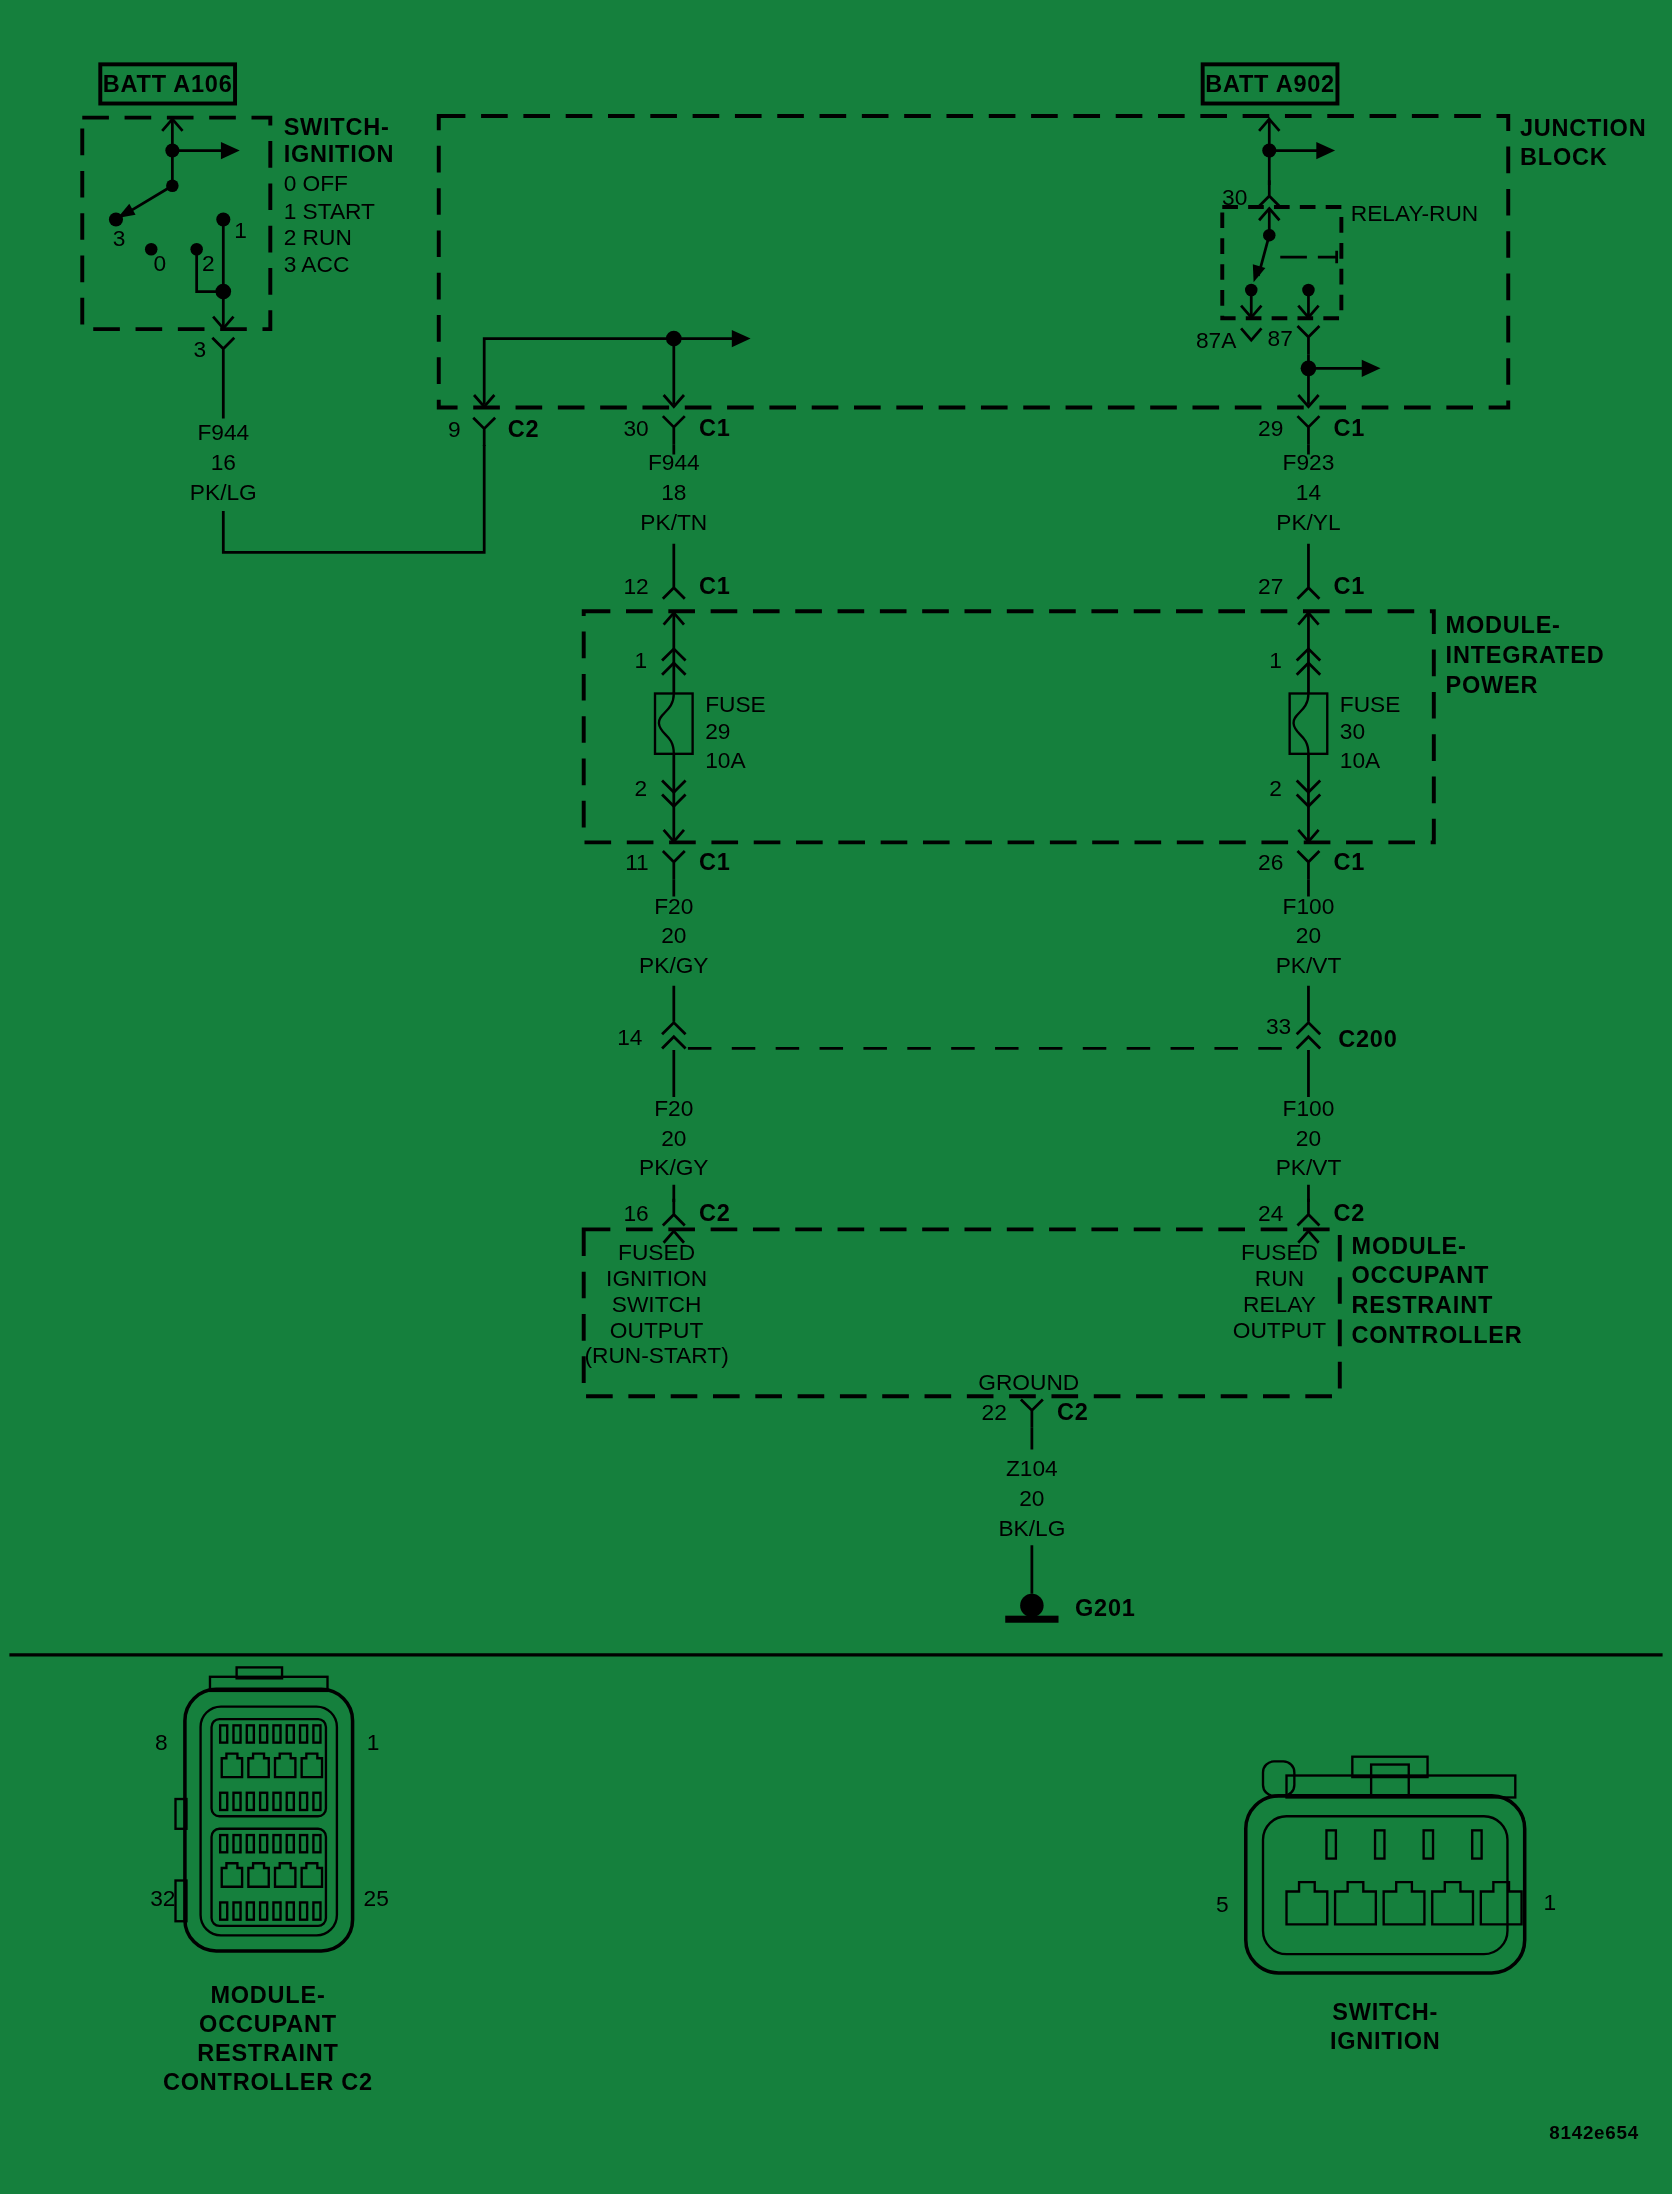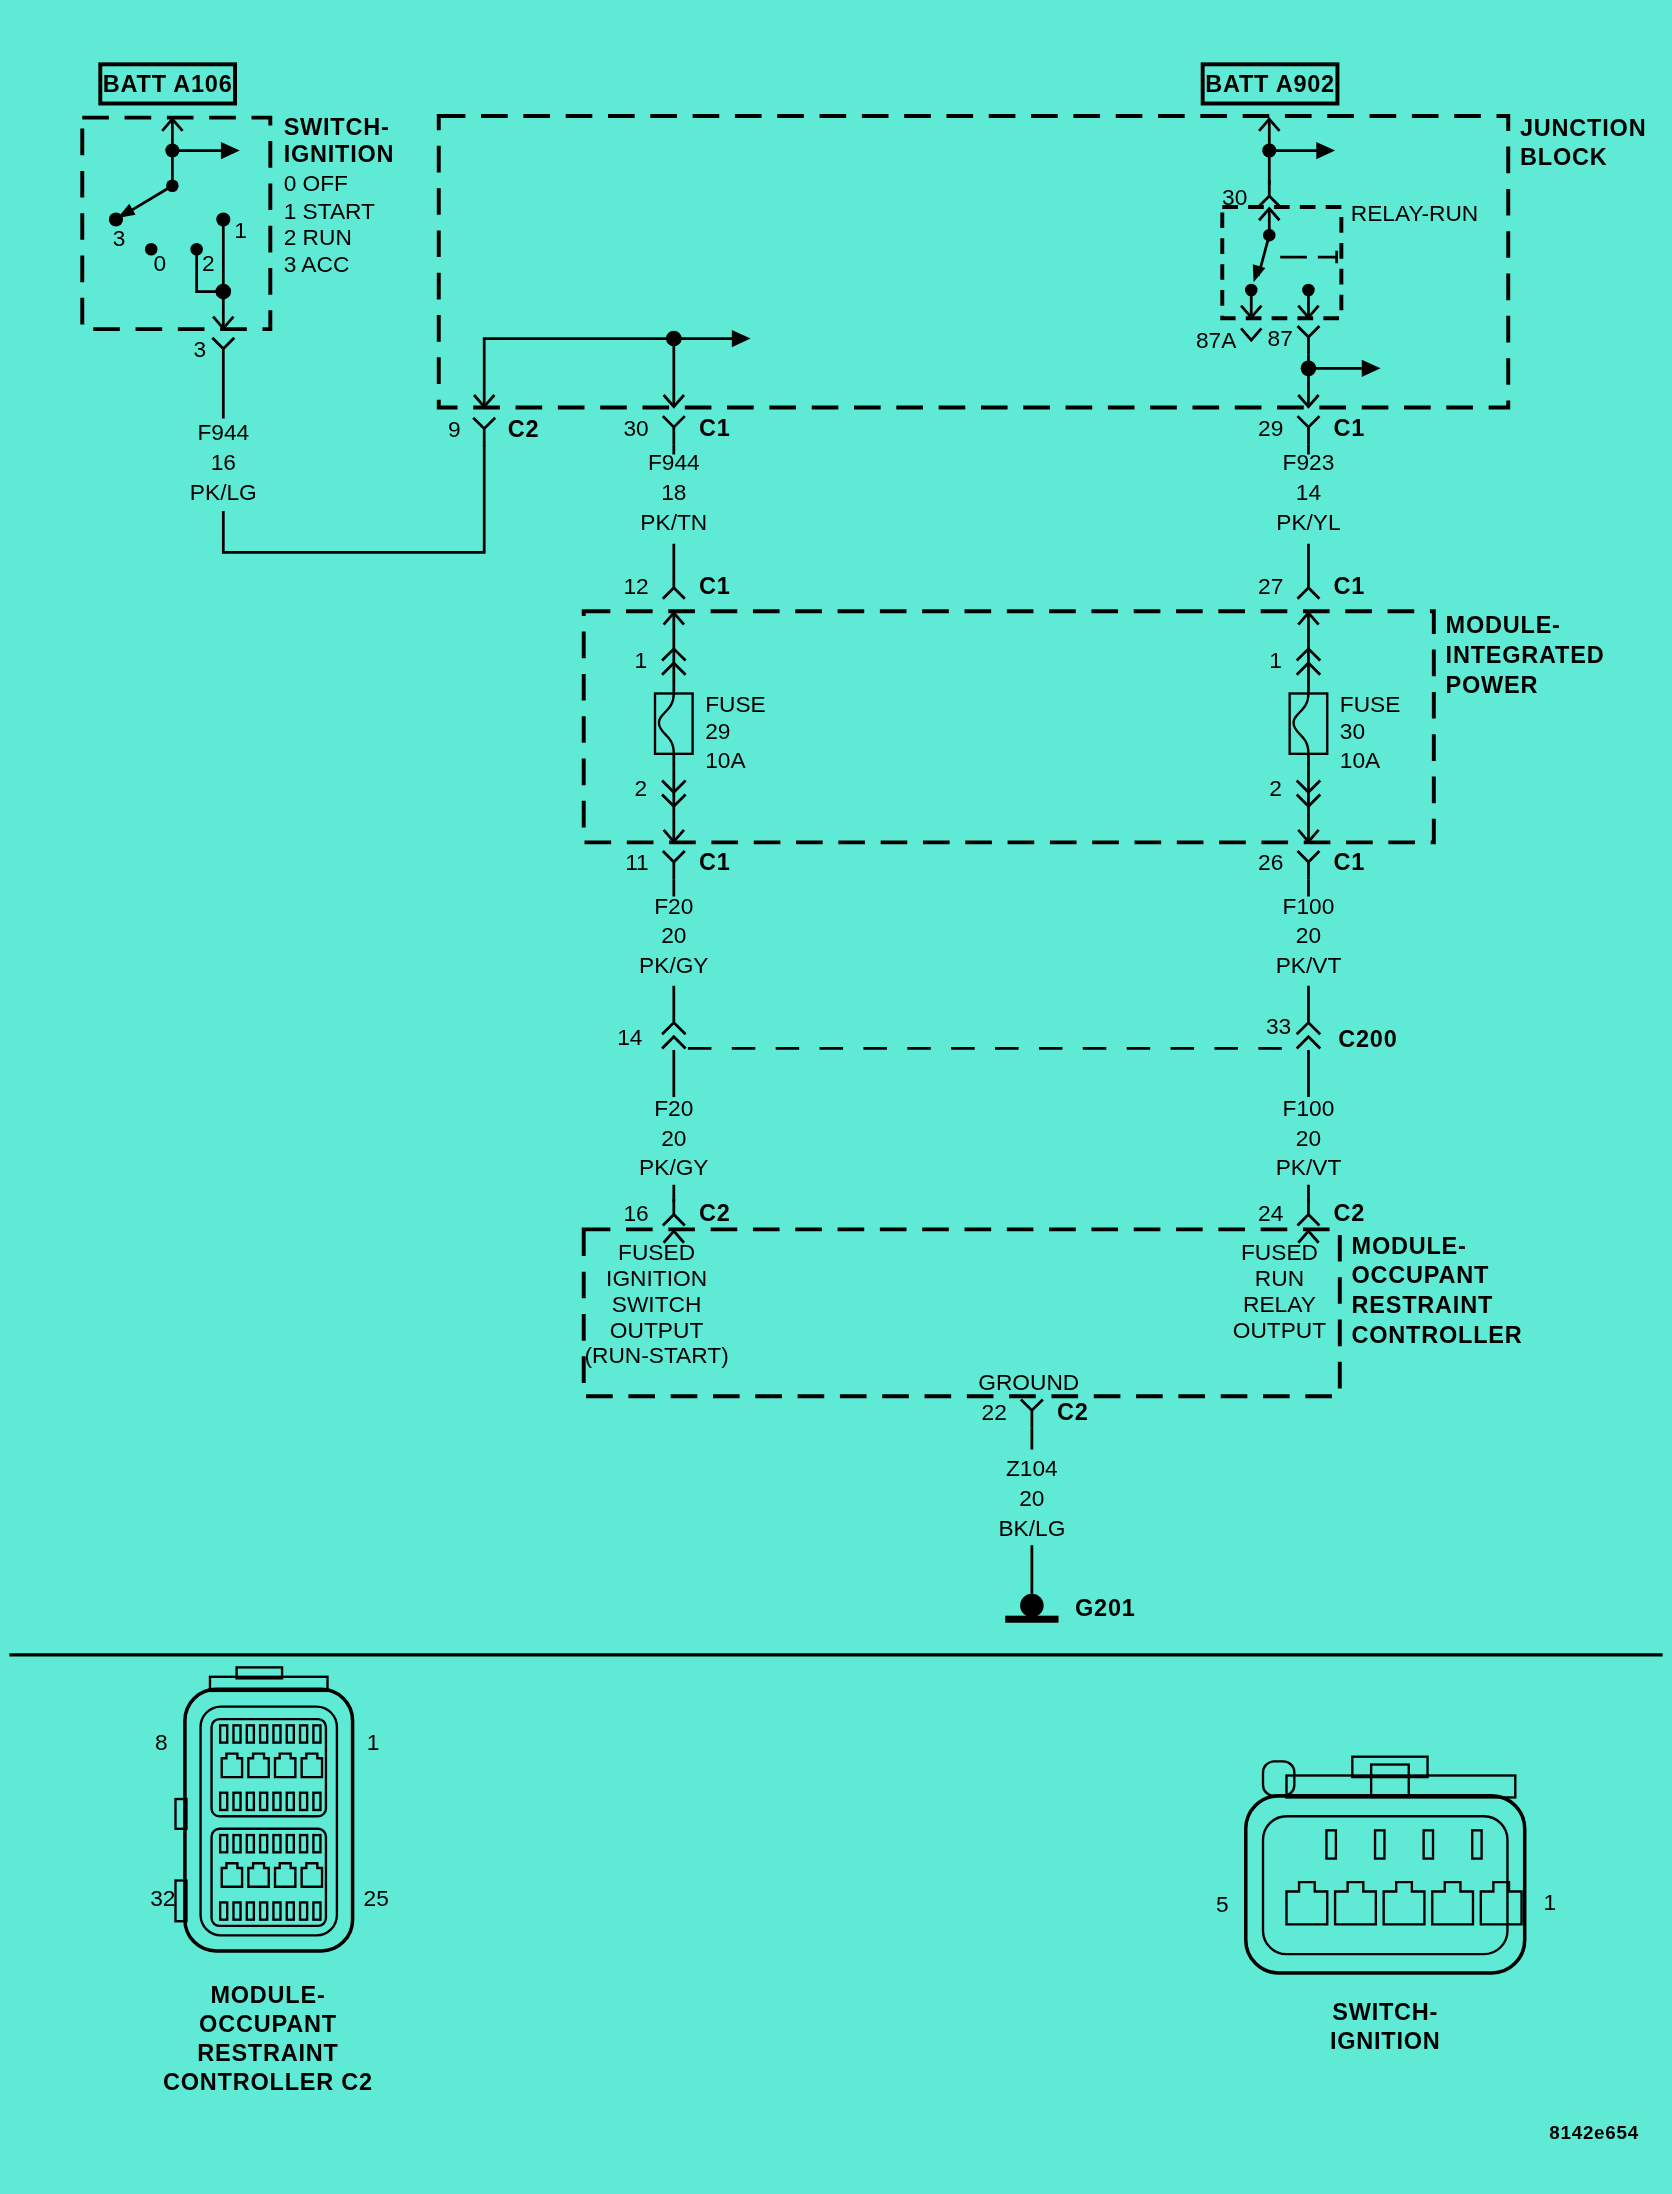--- a/index.html
+++ b/index.html
@@ -1,16 +1,16 @@
 <!DOCTYPE html>
 <html style="font-size:12.5px"><head>
 <meta charset="utf-8">
 <style>
   html,body{margin:0;padding:0;background:#fff;}
-  #page{width:1672px;height:2194px;background:#5eead4;position:relative;}
+  #page{width:1672px;height:2194px;background:#15803d;position:relative;}
   svg{display:block;}
   .wire{stroke:#000;stroke-width:3.5;fill:none;}
   .boxS{stroke:#000;stroke-width:5;fill:none;}
   .boxD{stroke:#000;stroke-width:5;fill:none;stroke-dasharray:34 20;}
   .boxD2{stroke-dasharray:20 13;}
   .dashline{stroke:#000;stroke-width:3.5;fill:none;stroke-dasharray:30 26;}
   .sym{stroke:#000;stroke-width:3.5;fill:none;}
   .fillb{fill:#000;stroke:none;}
   .det{stroke:#000;stroke-width:3;fill:none;}
   .det2{stroke:#000;stroke-width:4.5;fill:none;}

